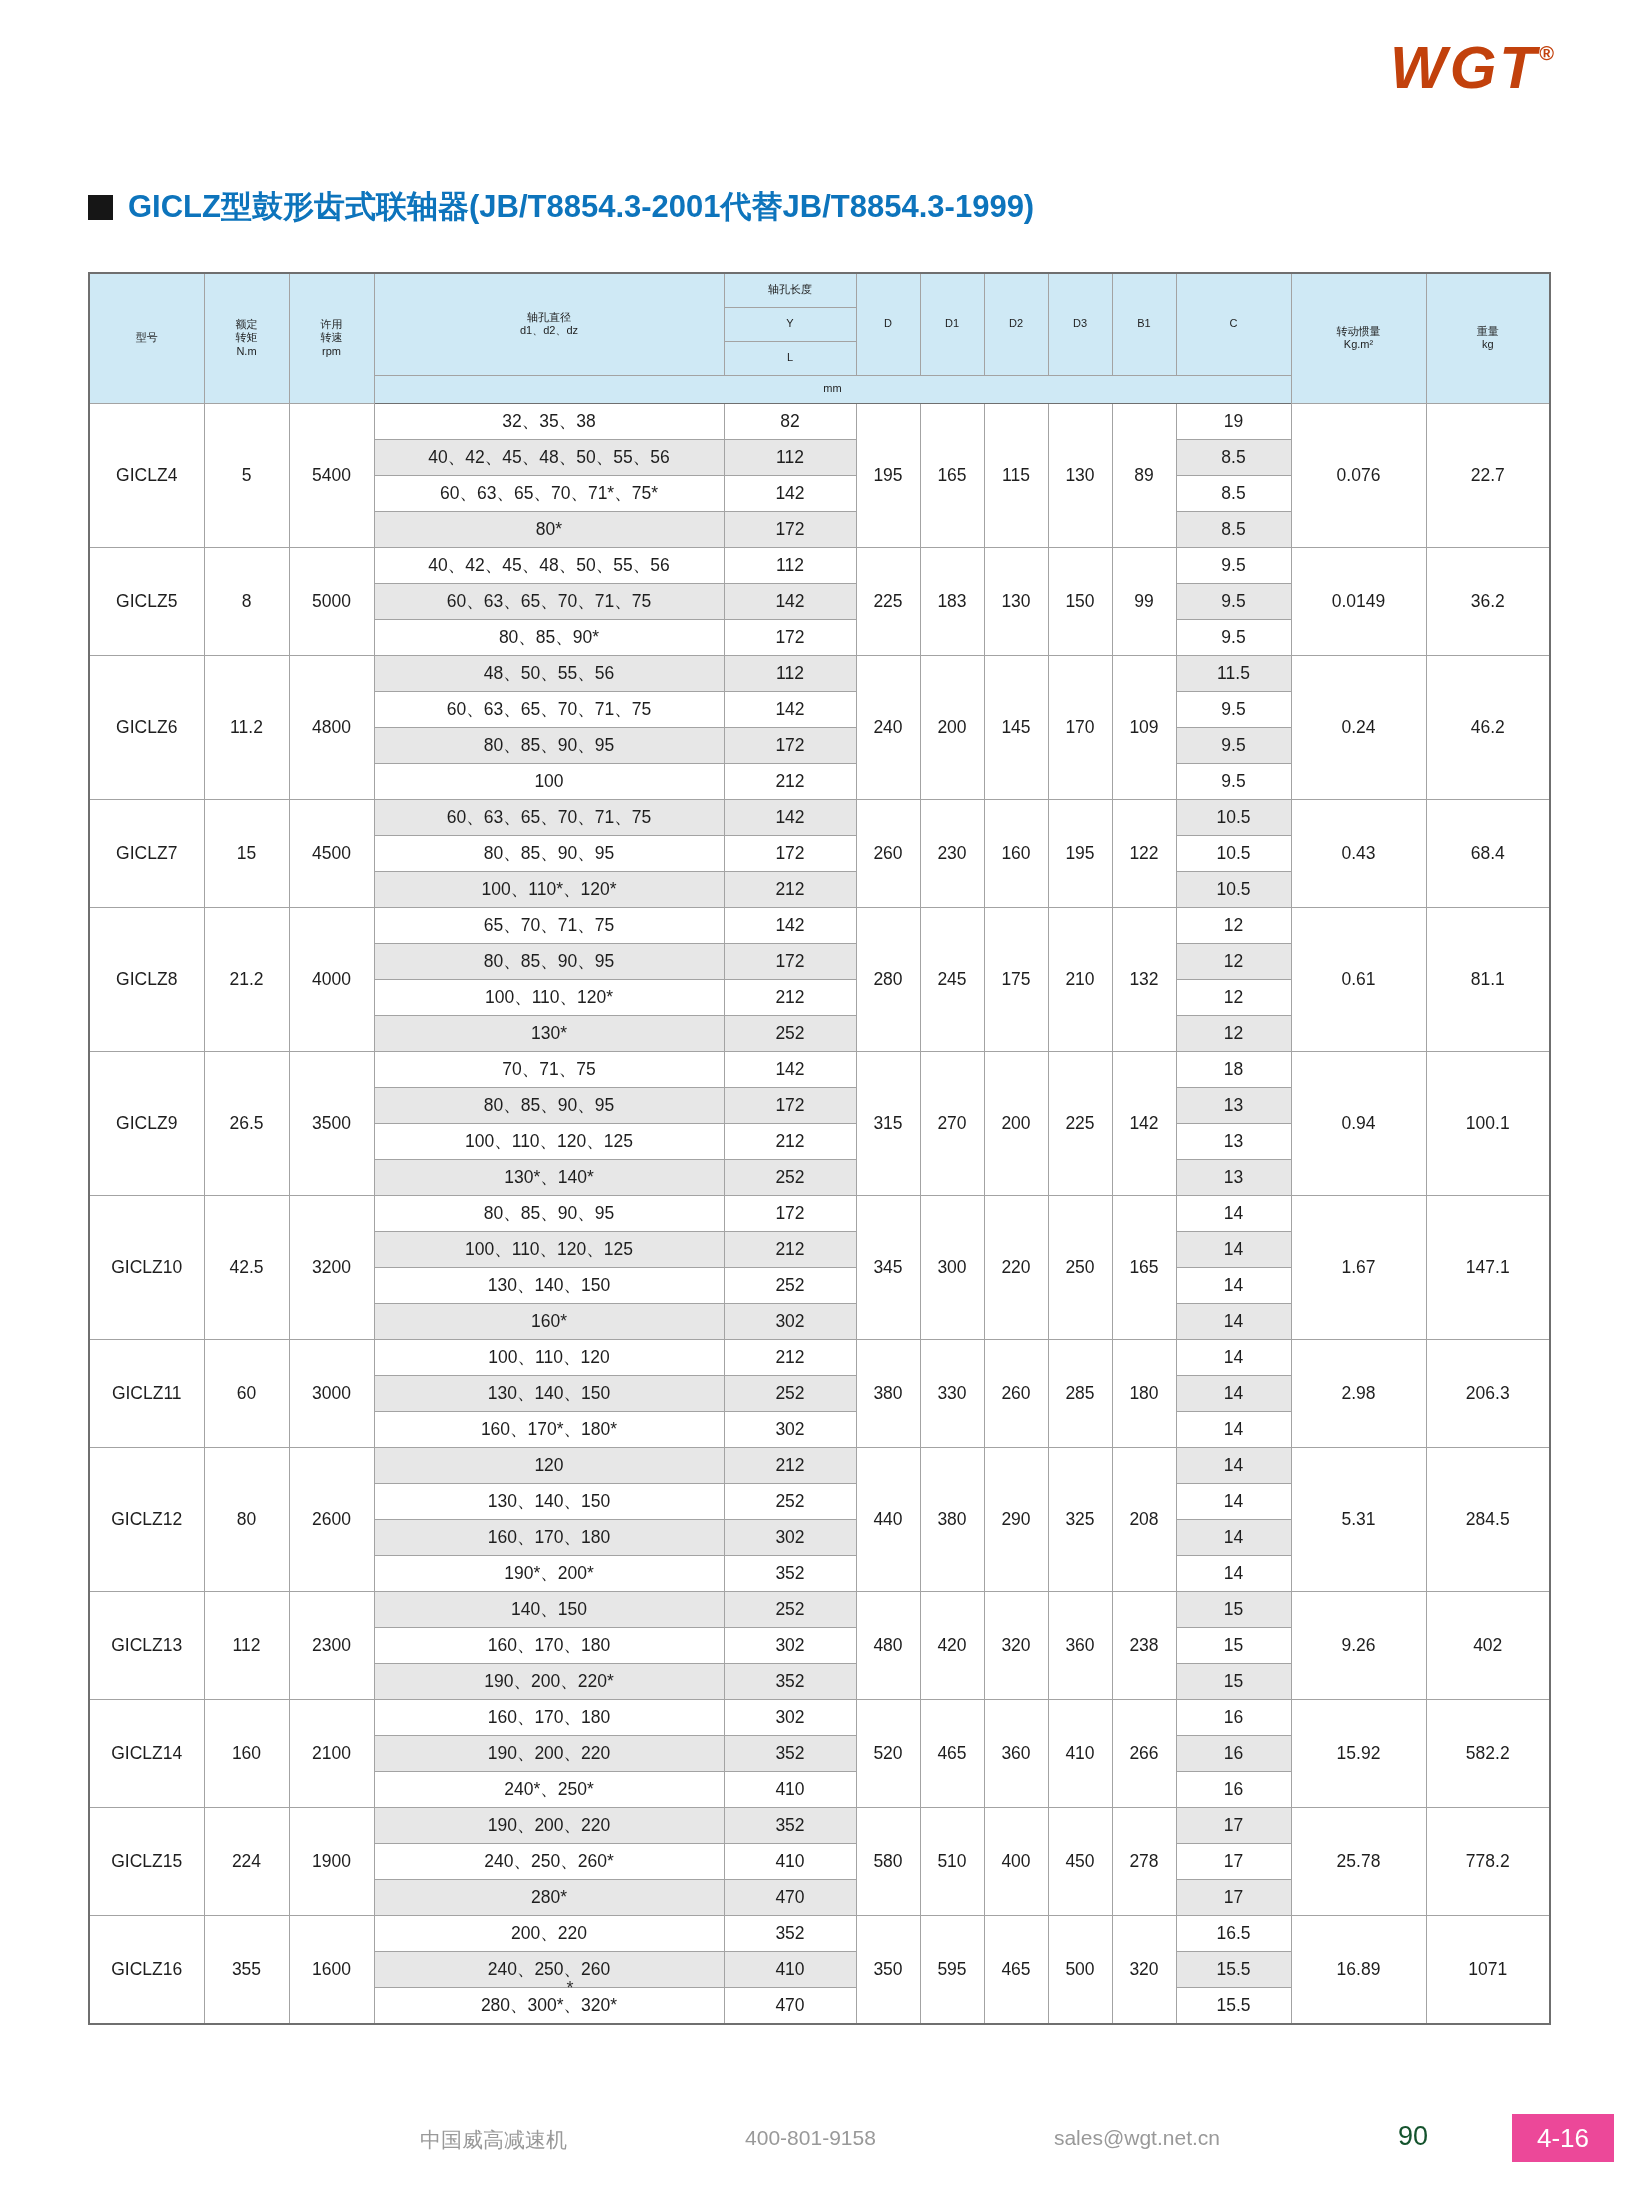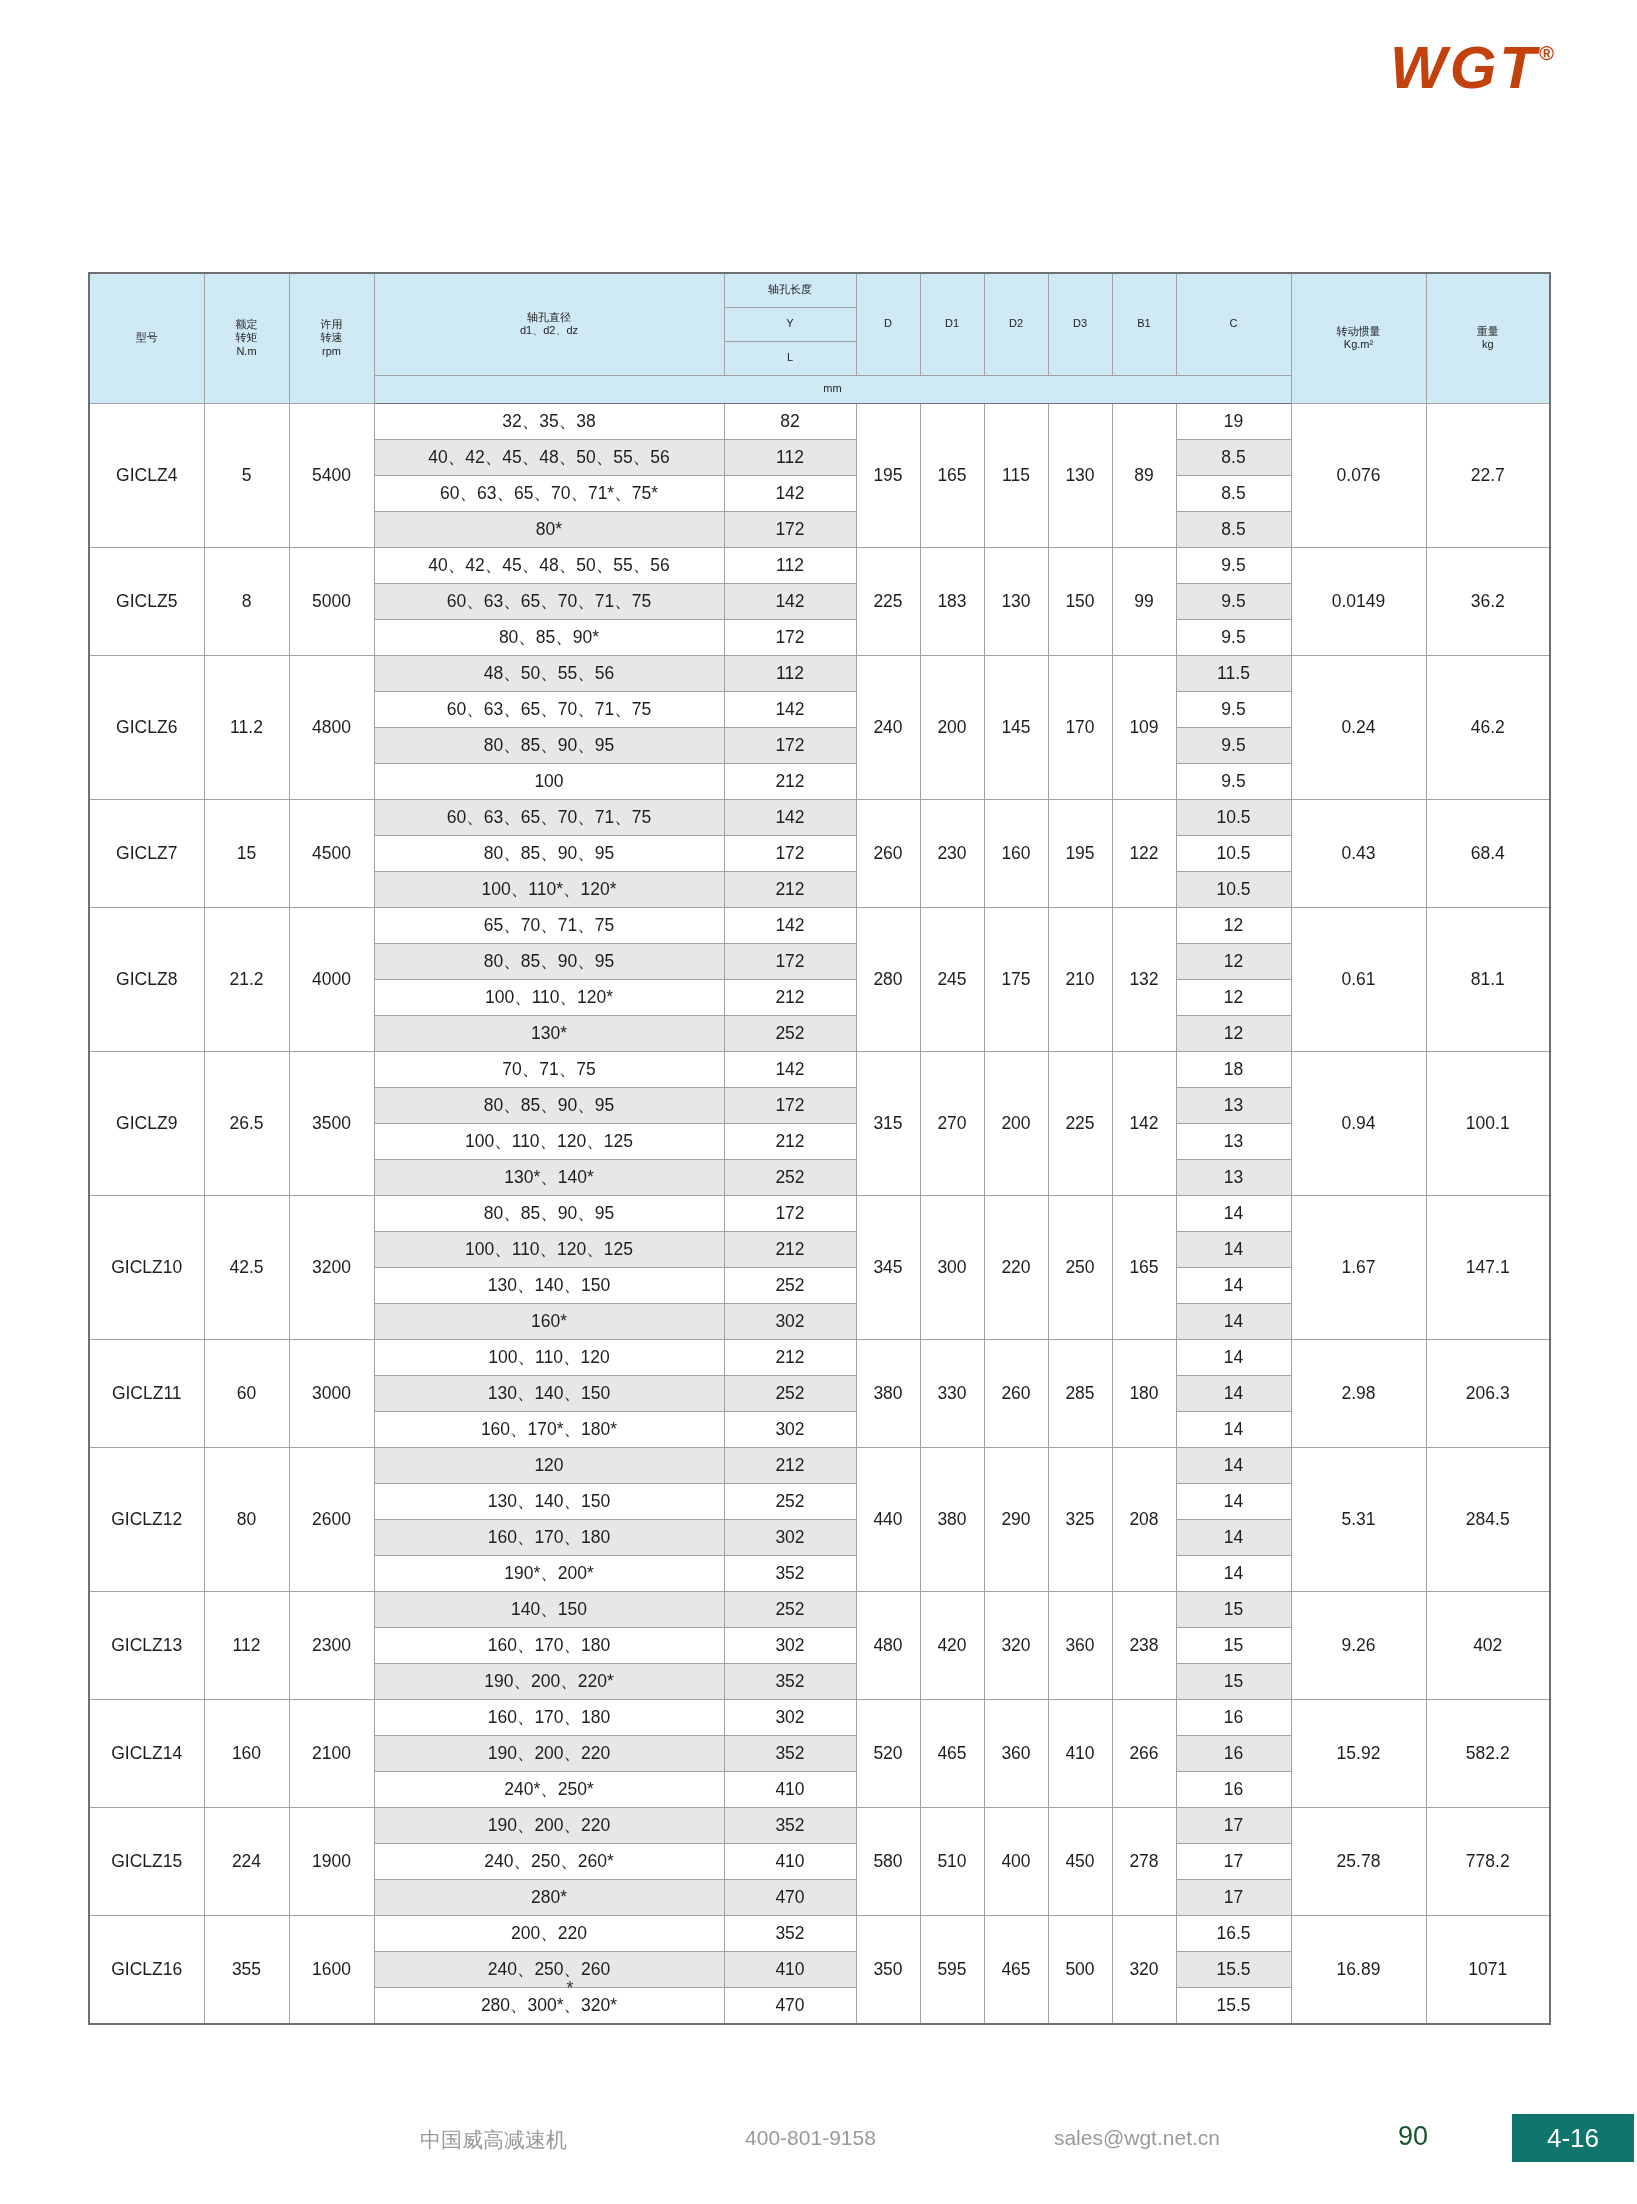--- a/index.html
+++ b/index.html
@@ -45,32 +45,36 @@
   .footnote { position:absolute; left:540px; top:1978px; width:60px; text-align:center; font-size:18px; color:#333; }
 
   
   .footer-center {
     position:absolute; top:2126px; left:420px; width:800px;
     display:flex; justify-content:space-between; gap:52px;
     color:#999999; font-size:21px; white-space:nowrap;
   }
   .page-num { position:absolute; top:2121px; left:1398px; font-size:27px; color:#14532d; }
   .section-box {
-    position:absolute; top:2114px; left:1512px; width:122px; height:48px;
-    background:#0f766e; color:#ffffff; font-size:26px;
+    position:absolute; top:2114px; left:1512px; width:102px; height:48px;
+    background:#ec4899; color:#ffffff; font-size:26px;
     display:flex; align-items:center; justify-content:center;
   }
 </style>
 </head>
 <body>
 
 <div class="page">
 
   <div class="logo"><span>WGT</span><span class="reg">®</span></div>
 
+  <div class="title-row">
+    <span class="bullet"></span>
+    <h1 class="page-title">GICLZ型鼓形齿式联轴器(JB/T8854.3-2001代替JB/T8854.3-1999)</h1>
+  </div>
 
   <table class="spec">
     <colgroup>
       <col style="width:115px">
         <col style="width:85px">
         <col style="width:85px">
       <col style="width:350px">
         <col style="width:132px">
       <col style="width:64px">
         <col style="width:64px">

